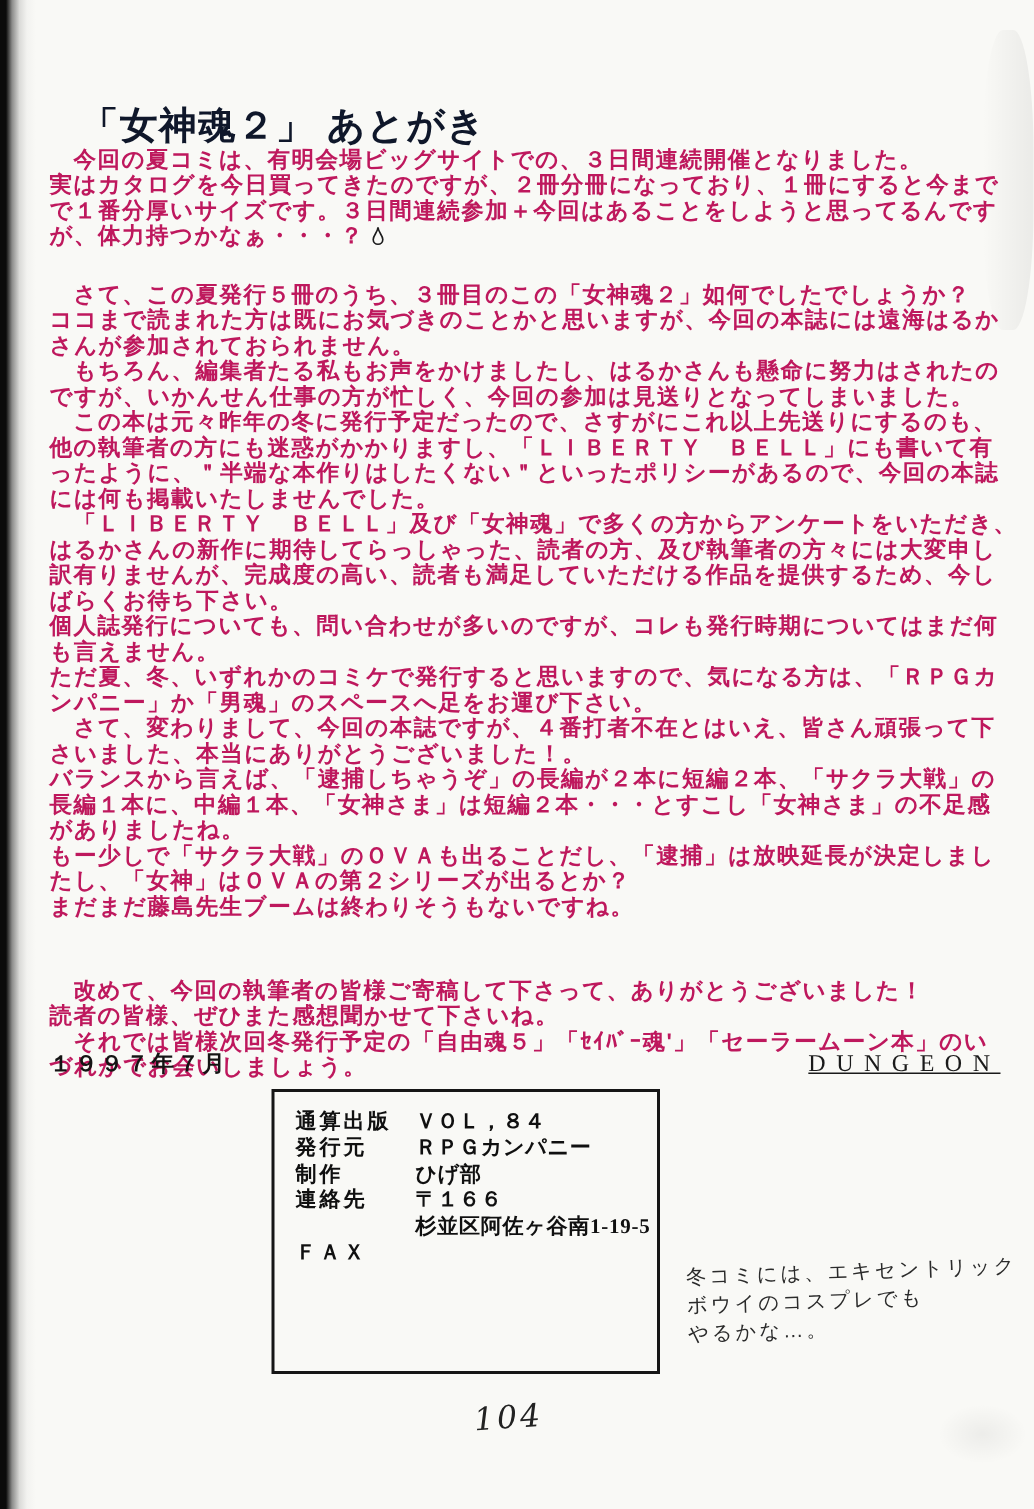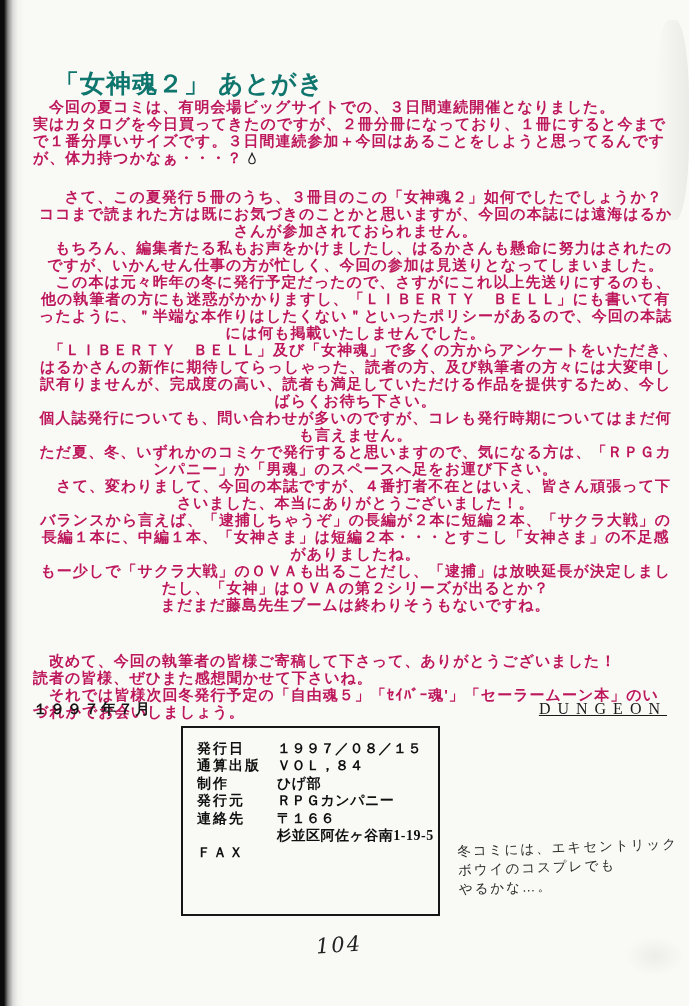--- a/index.html
+++ b/index.html
@@ -27,29 +27,29 @@
     border-radius: 40%;
   }
   .smudge-br {
     position: absolute; right: 4px; bottom: 30px; width: 60px; height: 40px;
     background: radial-gradient(ellipse at center, rgba(0,0,0,.05), rgba(0,0,0,0) 70%);
   }
   
   .title {
     position: absolute; left: 54px; top: 50px;
     font-size: 25px; font-weight: bold; letter-spacing: 1px;
-    white-space: pre; color: #0f766e; text-align: right;
+    white-space: pre; color: #0f172a; text-align: right;
   }
   .body-text {
     position: absolute; left: 33px;
     font-size: 15px; font-weight: 600; letter-spacing: 1px;
     line-height: 17px; white-space: pre; color: #be185d;
   }
   .para1 { top: 98px; }
-  .para2 { top: 188px; text-align: center; }
+  .para2 { top: 188px; }
   .para3 { top: 652px; }
   .dateline {
     position: absolute; left: 33px; top: 700px; width: 634px;
     display: flex; justify-content: space-between; align-items: baseline;
   }
   .date {
     font-size: 15px; font-weight: 700; letter-spacing: 2px; white-space: pre;
   }
   .signature {
     font-family: "Liberation Serif", serif;
@@ -142,34 +142,30 @@
 　それでは皆様次回冬発行予定の「自由魂５」「ｾｲﾊﾞｰ魂'」「セーラームーン本」のい
 づれかでお会いしましょう。</div>
 
 <div class="dateline">
   <span class="date">１９９７年７月</span>
   <span class="signature">DUNGEON</span>
 </div>
 
 <div class="colophon">
   <div class="c-row">
-    <span class="c-label">発行日</span>
-    <span class="c-value">１９９７／０８／１５</span>
-  </div>
-  <div class="c-row">
     <span class="c-label">通算出版</span>
     <span class="c-value">ＶＯＬ，８４</span>
   </div>
   <div class="c-row">
+    <span class="c-label">発行元</span>
+    <span class="c-value">ＲＰＧカンパニー</span>
+  </div>
+  <div class="c-row">
     <span class="c-label">制作</span>
     <span class="c-value">ひげ部</span>
-  </div>
-  <div class="c-row">
-    <span class="c-label">発行元</span>
-    <span class="c-value">ＲＰＧカンパニー</span>
   </div>
   <div class="c-row">
     <span class="c-label">連絡先</span>
     <span class="c-value">〒１６６</span>
   </div>
   <div class="c-row">
     <span class="c-label"></span>
     <span class="c-value">杉並区阿佐ヶ谷南1-19-5</span>
   </div>
   <div class="c-row">

